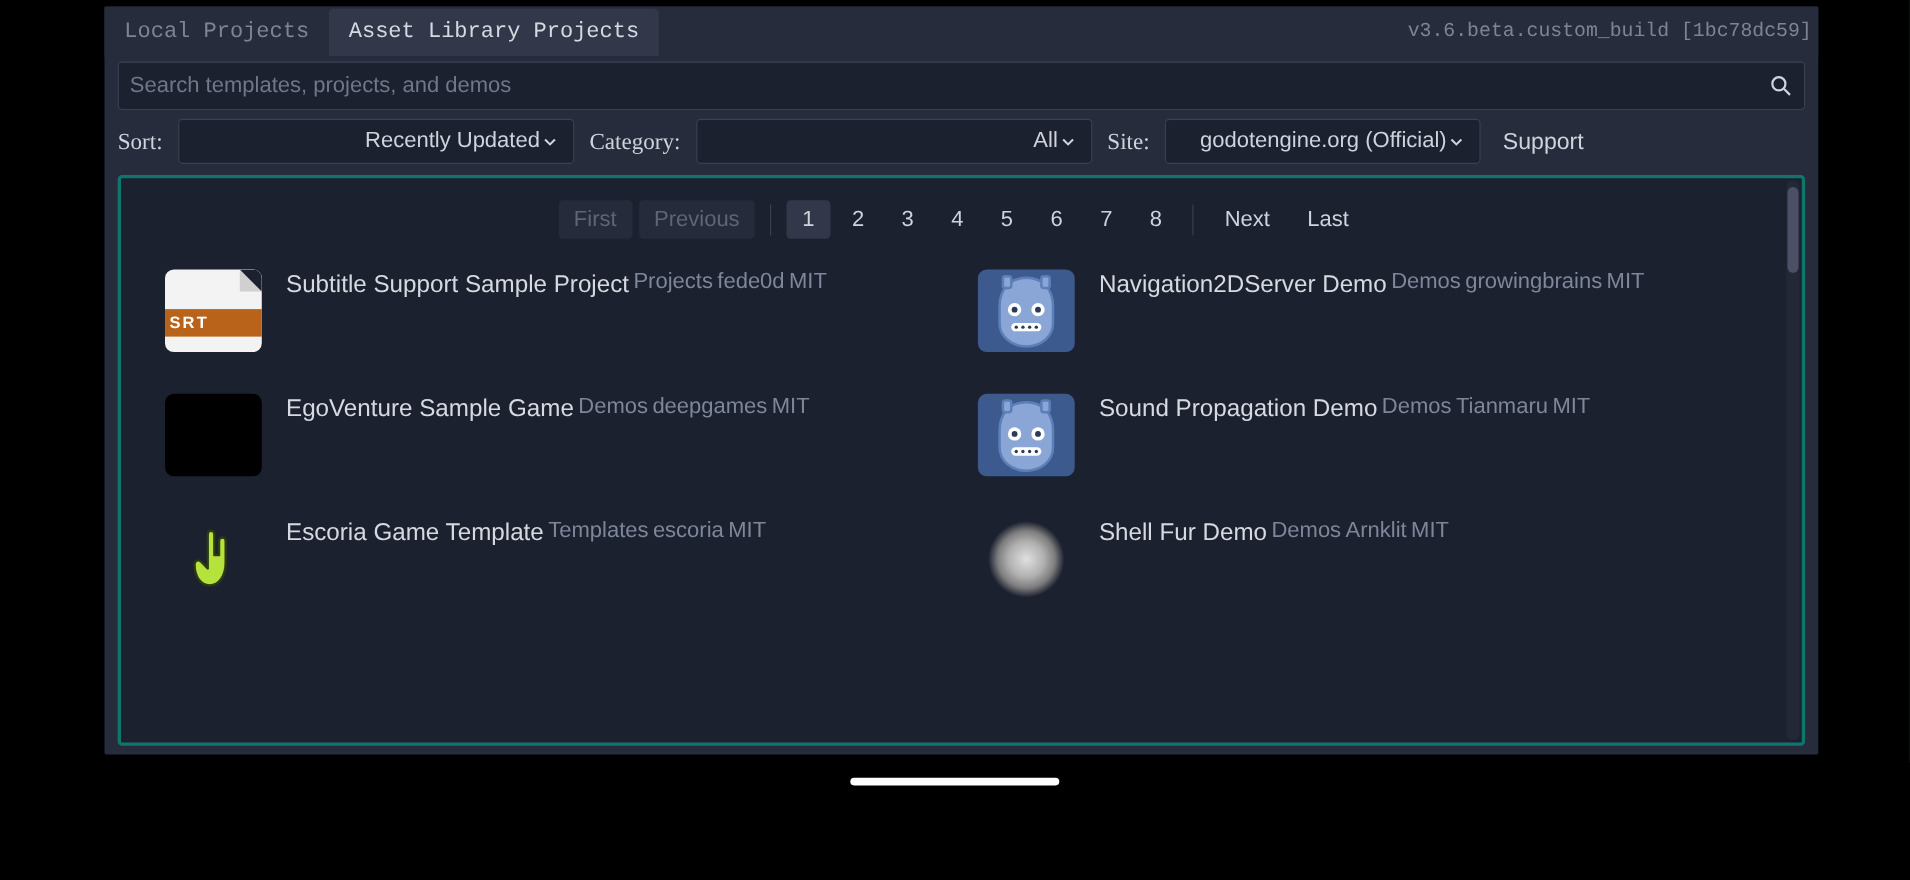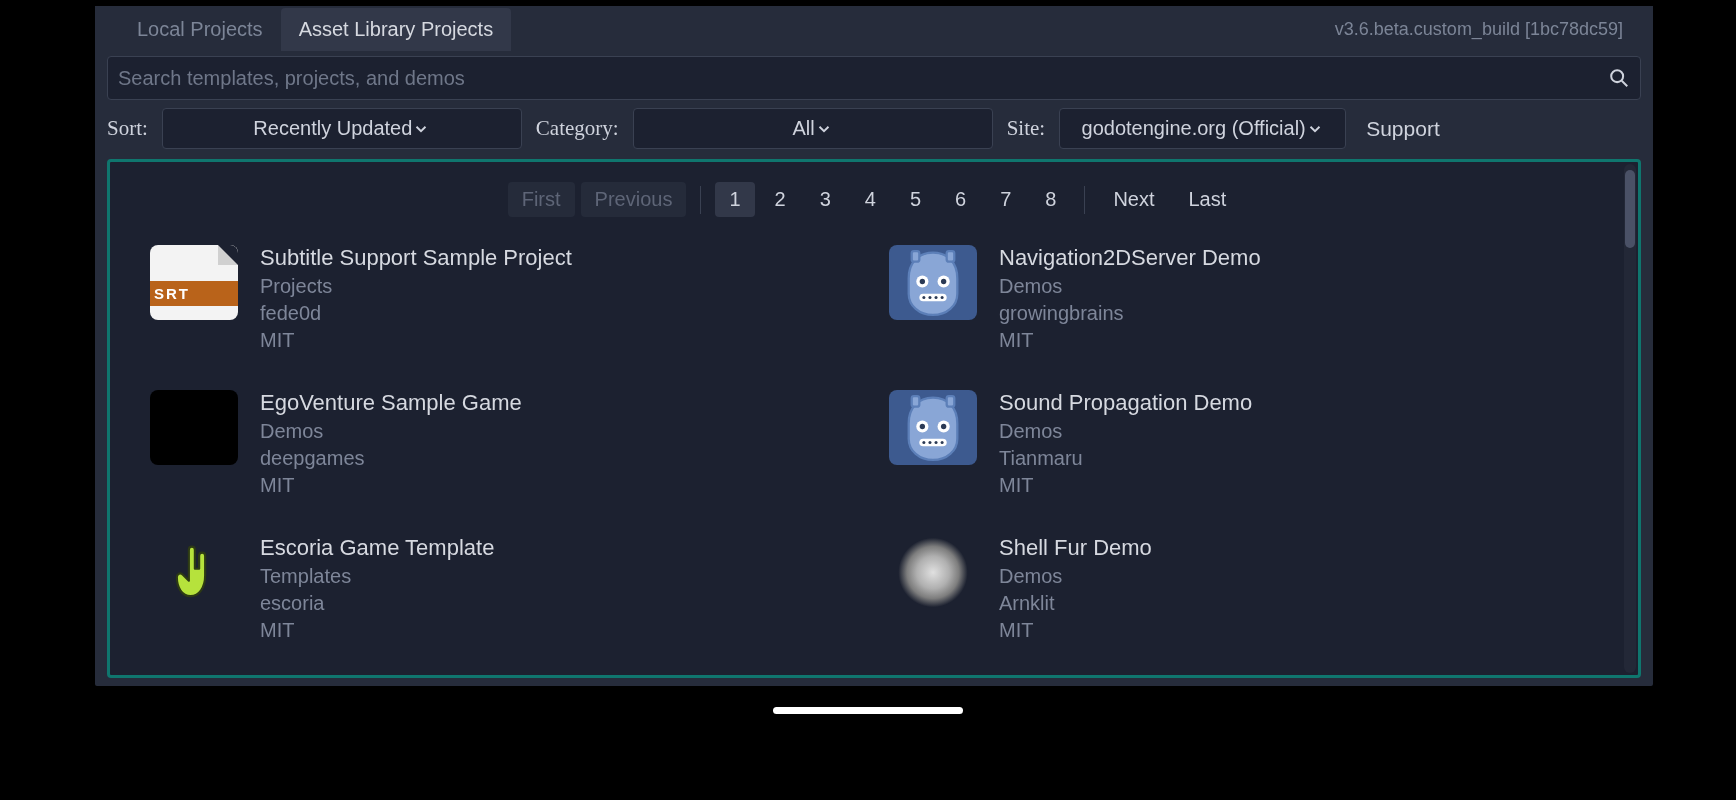--- a/index.html
+++ b/index.html
@@ -18,22 +18,23 @@
     height: 680px;
     background: #262c3b;
     border-radius: 2px;
     display: flex;
     flex-direction: column;
   }
   .tabs-row {
     display: flex;
     align-items: center;
     height: 46px;
-    padding: 0 24px;
+    padding: 0 0;
     background: #262c3b;
+    font-family: Liberation Mono, monospace;
   }
   .tab {
     padding: 10px 18px;
     color: #7c8597;
     font-size: 20px;
     cursor: pointer;
     border-radius: 4px 4px 0 0;
   }
   .tab.active {
     background: #323849;
@@ -72,21 +73,21 @@
     padding: 0 12px 10px 12px;
   }
   .filter-label {
     color: #cfd3dd;
     font-size: 21px;
     font-family: Liberation Serif, serif;
   }
   .select {
     display: flex;
     align-items: center;
-    justify-content: center;
+    justify-content: flex-end;
     background: #1c2130;
     border: 1px solid #3a4152;
     border-radius: 4px;
     padding: 8px 12px;
     color: #cfd3dd;
     font-size: 20px;
     cursor: pointer;
   }
   .select.sort { width: 360px; }
   .select.category { width: 360px; }
@@ -186,21 +187,21 @@
     padding: 4px 8px;
     letter-spacing: 2px;
   }
   .thumb.fur { background: radial-gradient(circle at 50% 50%, #e0e0e0 0%, #b0b0b0 28%, #7d7d7d 45%, #1c2130 60%); }
   .thumb.hand {
     background: transparent;
     position: relative;
   }
   .asset-meta {
     display: flex;
-    flex-direction: column;
+    flex-direction: row;
     gap: 4px;
   }
   .asset-title {
     color: #d6d9e0;
     font-size: 22px;
     font-weight: 500;
     cursor: pointer;
   }
   .asset-line {
     color: #7e8699;

